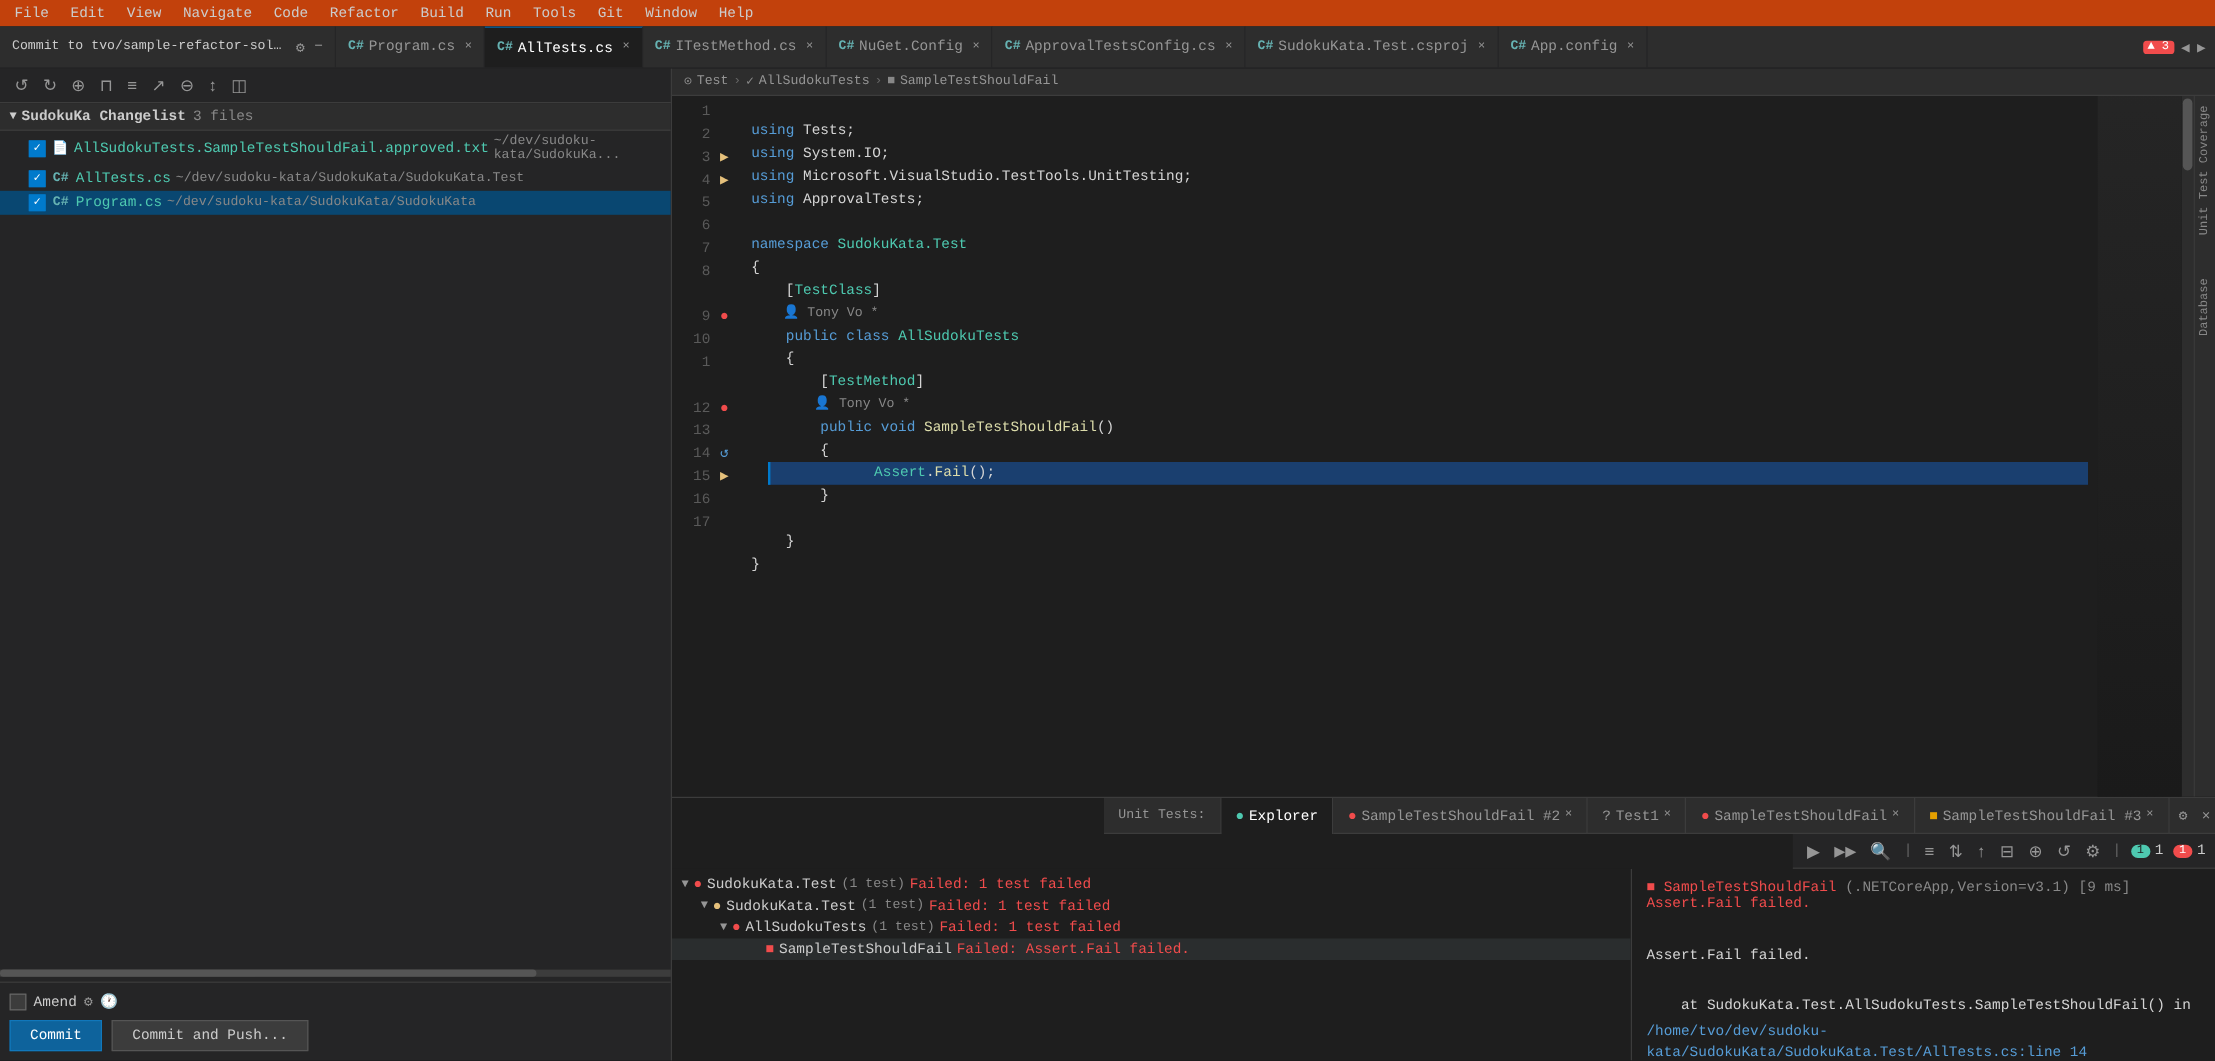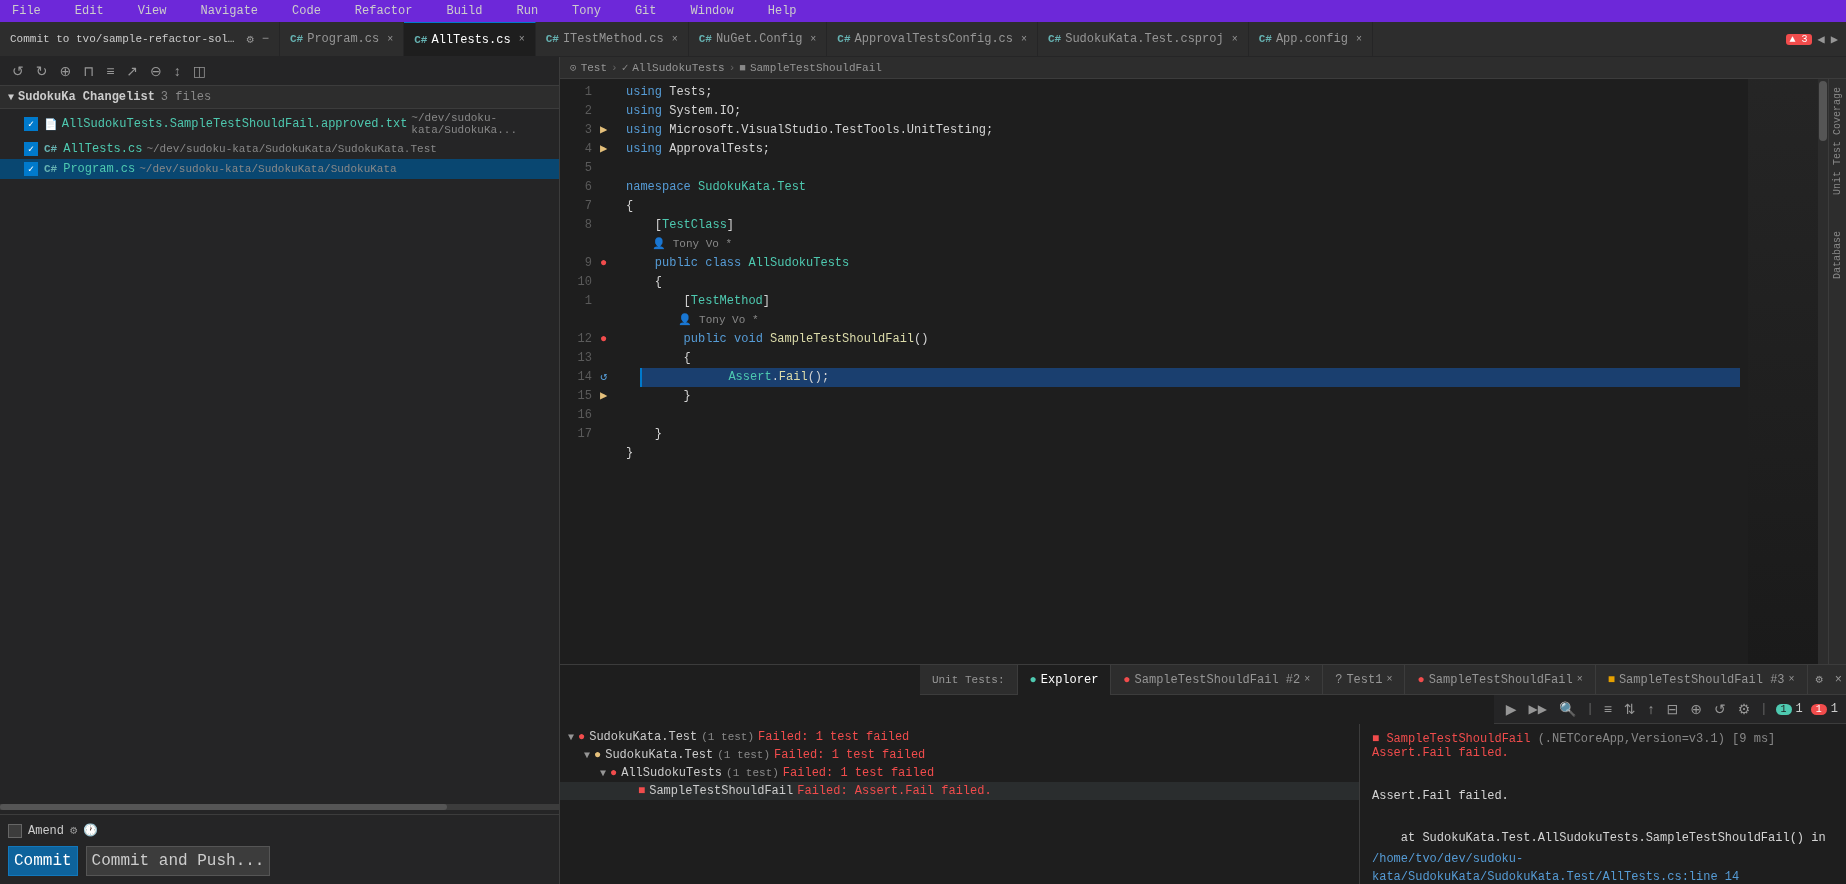--- a/index.html
+++ b/index.html
@@ -1,19 +1,19 @@
 <!DOCTYPE html>
 <html><head>
   <meta charset="utf-8">
   <style>
     * { box-sizing: border-box; margin: 0; padding: 0; }
     body { background: #1e1e1e; color: #d4d4d4; font-family: 'Consolas', 'Courier New', monospace; font-size: 12px; overflow: hidden; height: 884px; display: flex; flex-direction: column; }
 
     
-    .menu-bar { background: #6d28d9; display: flex; align-items: center; height: 22px; padding: 0 4px; gap: 18px; flex-shrink: 0; }
+    .menu-bar { background: #c2410c; display: flex; align-items: center; height: 22px; padding: 0 4px; gap: 2px; flex-shrink: 0; }
     .menu-item { color: #cccccc; padding: 2px 8px; font-size: 12px; cursor: pointer; }
 
     
     .tab-bar { background: #2d2d2d; display: flex; align-items: center; height: 35px; flex-shrink: 0; border-bottom: 1px solid #252526; overflow: hidden; }
     .tab { display: flex; align-items: center; padding: 0 10px; height: 35px; border-right: 1px solid #252526; cursor: pointer; font-size: 12px; white-space: nowrap; gap: 4px; color: #969696; background: #2d2d2d; flex-shrink: 0; }
     .tab.active { background: #1e1e1e; color: #ffffff; border-top: 1px solid #007acc; }
     .tab .tab-close { color: #969696; font-size: 10px; margin-left: 4px; }
     .tab-icon-cs { color: #66b2b2; font-size: 11px; font-weight: bold; }
 
     
@@ -41,21 +41,21 @@
 
     
     .commit-area { border-top: 1px solid #3c3c3c; padding: 8px; }
     .amend-row { display: flex; align-items: center; gap: 6px; margin-bottom: 6px; }
     .amend-checkbox { width: 14px; height: 14px; border: 1px solid #666; background: #3c3c3c; flex-shrink: 0; }
     .amend-label { font-size: 12px; color: #cccccc; }
     .amend-gear { color: #969696; font-size: 12px; cursor: pointer; }
     .amend-clock { color: #969696; font-size: 12px; cursor: pointer; }
     .commit-message { width: 100%; height: 60px; background: #3c3c3c; border: 1px solid #555; color: #888; padding: 4px 8px; font-size: 12px; font-family: inherit; resize: none; }
     .commit-buttons { display: flex; gap: 8px; margin-top: 8px; }
-    .commit-btn { background: #3c3c3c; border: 1px solid #555; color: #cccccc; padding: 5px 5px; font-size: 16px; cursor: pointer; font-family: inherit; }
+    .commit-btn { background: #3c3c3c; border: 1px solid #555; color: #cccccc; padding: 5px 16px; font-size: 12px; cursor: pointer; font-family: inherit; }
     .commit-btn-primary { background: #0e639c; border-color: #1177bb; color: white; }
 
     
     .editor-area { flex: 1; display: flex; flex-direction: column; overflow: hidden; }
 
     
     .breadcrumb-bar { background: #2d2d2d; padding: 4px 10px; font-size: 11px; color: #969696; display: flex; align-items: center; gap: 4px; border-bottom: 1px solid #3c3c3c; flex-shrink: 0; }
     .breadcrumb-sep { color: #666; }
     .code-line { display: flex; align-items: center; min-height: 19px; padding-right: 20px; white-space: pre; }
     .code-line.selected-line { background: #1a3f6f; border-left: 2px solid #007acc; margin-left: 14px; }
@@ -94,39 +94,39 @@
 
     
     .test-detail-panel { flex: 1; overflow-y: auto; padding: 8px 12px; background: #1e1e1e; font-size: 12px; }
     .test-detail-title { color: #f14c4c; font-size: 12px; margin-bottom: 6px; }
     .test-detail-line { color: #d4d4d4; margin-bottom: 3px; line-height: 18px; }
     .test-detail-link { color: #569cd6; cursor: pointer; }
 
     .editor-wrapper { display: flex; flex: 1; overflow: hidden; }
     .line-numbers-col { width: 40px; text-align: right; padding-right: 8px; padding-top: 4px; line-height: 19px; font-size: 12px; color: #5a5a5a; user-select: none; flex-shrink: 0; }
     .gutter-col { width: 18px; flex-shrink: 0; padding-top: 4px; line-height: 19px; }
-    .code-lines-col { flex: 1; padding: 4px 8px; line-height: 19px; overflow-x: auto; }
+    .code-lines-col { flex: 1; padding: 20px 8px; line-height: 19px; overflow-x: auto; }
     .right-scrollbar { width: 10px; background: #2d2d2d; flex-shrink: 0; }
     .right-scrollbar-thumb { width: 8px; height: 60px; background: #555; border-radius: 4px; margin: 2px auto; }
 
     .errors-badge { background: #f14c4c; color: white; border-radius: 3px; padding: 0 4px; font-size: 10px; margin-left: 4px; }
   </style>
 </head>
 <body>
 
 <div class="menu-bar">
   <span class="menu-item">File</span>
   <span class="menu-item">Edit</span>
   <span class="menu-item">View</span>
   <span class="menu-item">Navigate</span>
   <span class="menu-item">Code</span>
   <span class="menu-item">Refactor</span>
   <span class="menu-item">Build</span>
   <span class="menu-item">Run</span>
-  <span class="menu-item">Tony</span>
+  <span class="menu-item">Tools</span>
   <span class="menu-item">Git</span>
   <span class="menu-item">Window</span>
   <span class="menu-item">Help</span>
 </div>
 
 <div class="tab-bar">
 
   <div class="tab" style="background:#2d2d2d; color:#cccccc; max-width:280px;">
     <span style="overflow:hidden; text-overflow:ellipsis; font-size:11px;">Commit to tvo/sample-refactor-solution-steps</span>
     <span style="color:#969696; margin-left:4px;">⚙</span>

